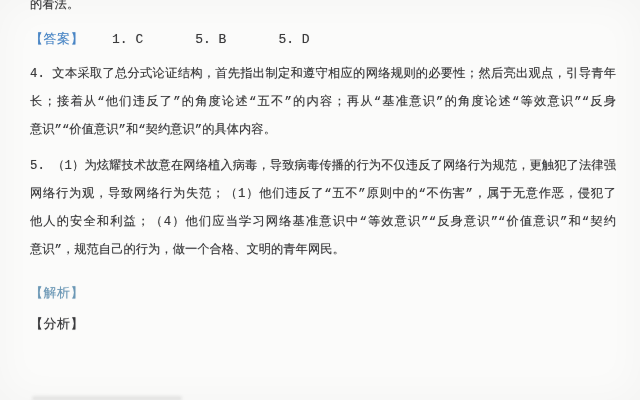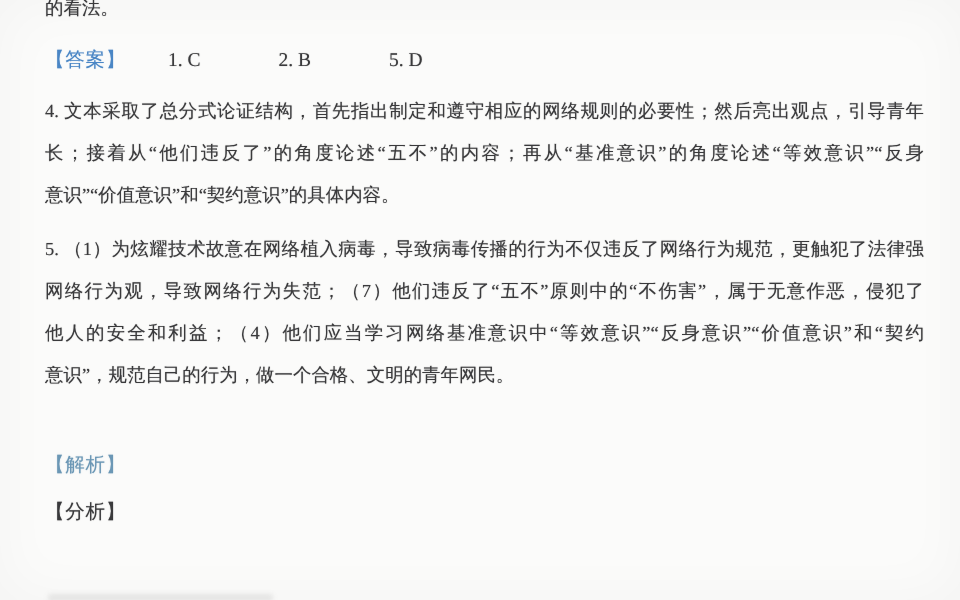--- a/index.html
+++ b/index.html
@@ -16,20 +16,21 @@
     color: var(--ink);
   }
   .page {
     position: relative;
     width: 640px;
     height: 400px;
     padding: 0 24px 0 30px;
     overflow: hidden;
     
     box-shadow: inset 0 0 40px rgba(0,0,0,0.03);
+    font-family: Liberation Mono, monospace;
   }
   .txt {
     font-size: 12.3px;
     line-height: 28px;
     color: var(--ink);
     text-shadow: 0 0 0.7px rgba(40,40,40,0.45); 
   }
   
   .clip-top {
     height: 12px;
@@ -68,21 +69,21 @@
   .jline.last {
     text-align-last: left;
     white-space: normal;
   }
   .label-line {
     font-size: 13px;
     line-height: 28px;
     letter-spacing: 0.5px;
   }
   .analysis-label {
-    margin-top: 32px;
+    margin-top: 16px;
     color: var(--blue-faded);
     text-shadow: 0 0 0.8px rgba(107,151,181,0.5);
   }
   .breakdown-label {
     margin-top: 3px;
     color: var(--ink);
     text-shadow: 0 0 0.7px rgba(40,40,40,0.5);
   }
   
   .clip-bottom {
@@ -99,32 +100,32 @@
 </head>
 <body>
 
 <div class="page">
 
   <div class="clip-top txt">
     <span class="inner">的看法。</span>
   </div>
 
   <div class="answer-row">
-    <span class="answer-label">【答案】</span><span class="answer-item">1. C</span><span class="answer-item">2. B</span><span class="answer-item">5. D</span>
+    <span class="answer-label">【答案】</span><span class="answer-item">1. C</span><span class="answer-item">5. B</span><span class="answer-item">5. D</span>
   </div>
 
   <div class="para para-4 txt">
       <div class="jline">4. 文本采取了总分式论证结构，首先指出制定和遵守相应的网络规则的必要性；然后亮出观点，引导青年</div>
       <div class="jline">长；接着从“他们违反了”的角度论述“五不”的内容；再从“基准意识”的角度论述“等效意识”“反身</div>
       <div class="jline last">意识”“价值意识”和“契约意识”的具体内容。</div>
     </div>
 
   <div class="para para-5 txt">
       <div class="jline">5. （1）为炫耀技术故意在网络植入病毒，导致病毒传播的行为不仅违反了网络行为规范，更触犯了法律强</div>
-      <div class="jline">网络行为观，导致网络行为失范；（7）他们违反了“五不”原则中的“不伤害”，属于无意作恶，侵犯了</div>
+      <div class="jline">网络行为观，导致网络行为失范；（1）他们违反了“五不”原则中的“不伤害”，属于无意作恶，侵犯了</div>
       <div class="jline">他人的安全和利益；（4）他们应当学习网络基准意识中“等效意识”“反身意识”“价值意识”和“契约</div>
       <div class="jline last">意识”，规范自己的行为，做一个合格、文明的青年网民。</div>
     </div>
 
   <div class="label-line analysis-label">【解析】</div>
 
   <div class="label-line breakdown-label">【分析】</div>
 
   <div class="clip-bottom"></div>
 

